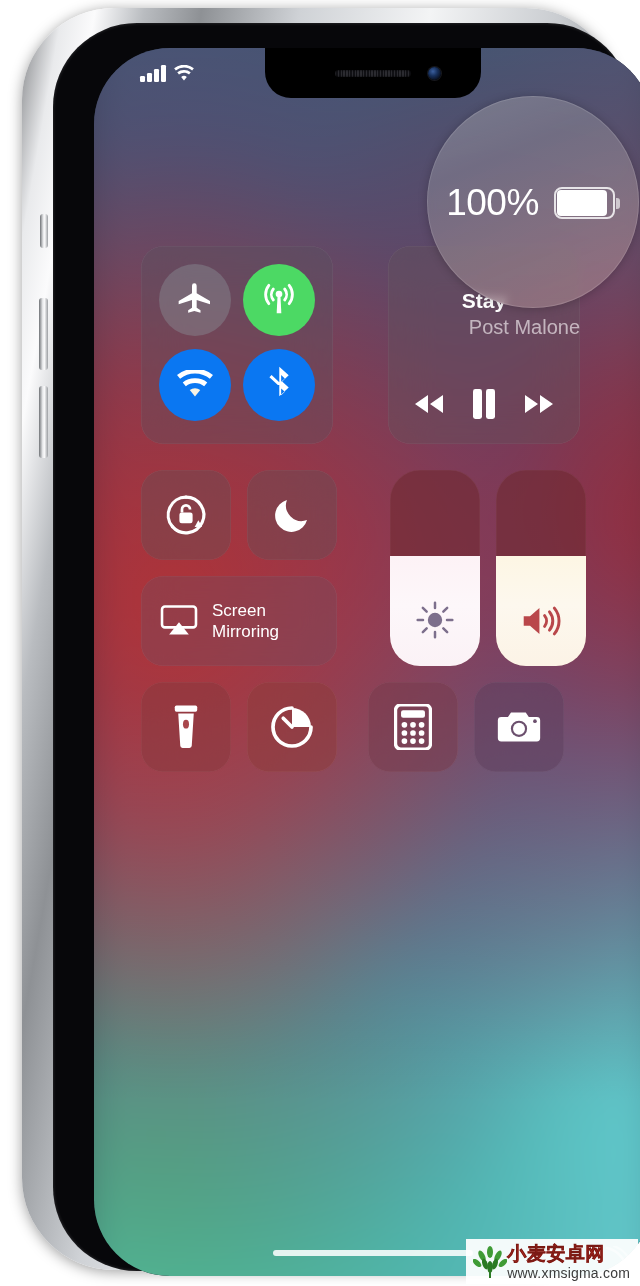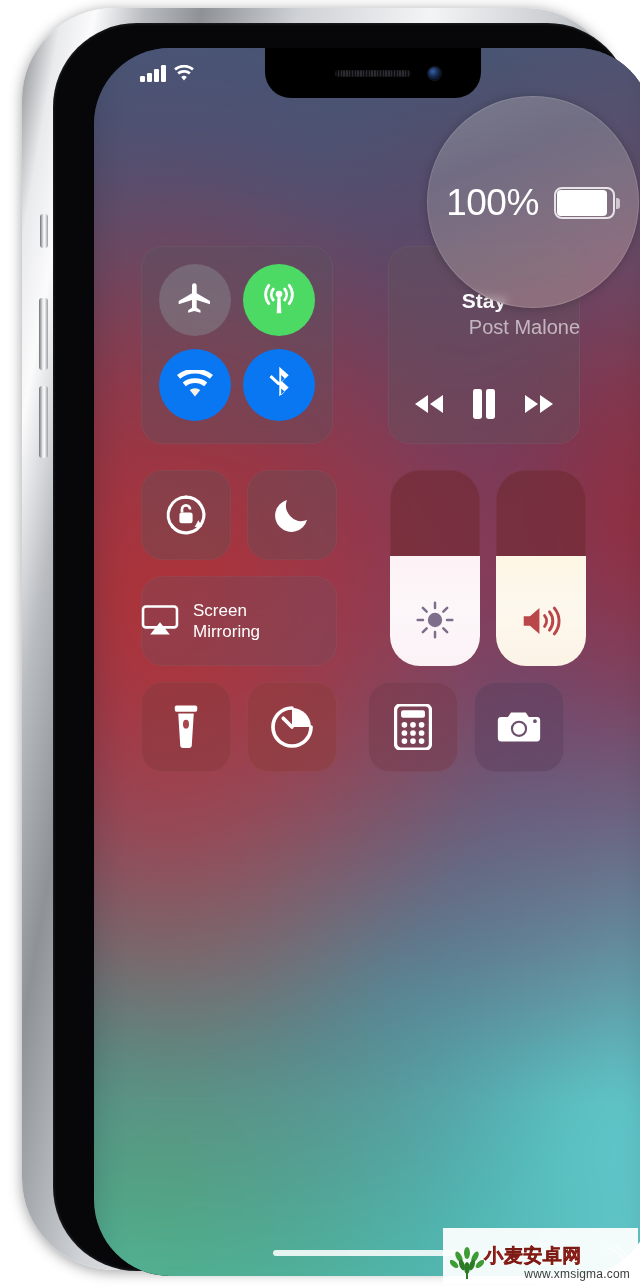--- a/index.html
+++ b/index.html
@@ -171,21 +171,21 @@
     box-shadow: inset 0 0 0 .6px rgba(255,255,255,.07);
   }
   #rotation-lock-tile { left: 47px;  top: 422px; }
   #dnd-tile           { left: 153px; top: 422px; }
 
   
   #screen-mirroring-tile {
     position: absolute; left: 47px; top: 528px; width: 196px; height: 90px;
     border-radius: 22px; background: rgba(118,74,92,.40);
     backdrop-filter: blur(18px);
-    display: flex; align-items: center; gap: 14px; 
+    display: flex; align-items: center; gap: 14px; padding-left: 19px;
     box-shadow: inset 0 0 0 .6px rgba(255,255,255,.07);
   }
   #screen-mirroring-label { color: #fff; font-size: 17px; line-height: 21px; }
 
   
   .slider {
     position: absolute; width: 90px; height: 196px; border-radius: 30px;
     overflow: hidden; background: rgba(110,42,48,.58);
     box-shadow: inset 0 0 0 .6px rgba(255,255,255,.06);
   }
@@ -209,27 +209,27 @@
     position: absolute; left: 50%; bottom: 20px; transform: translateX(-50%);
     width: 200px; height: 6px; border-radius: 3px; background: rgba(255,255,255,.86);
     z-index: 30;
   }
 
   
   #watermark {
     position: absolute; right: 2px; bottom: 2px;
     display: flex; align-items: center; gap: 0;
     background: rgba(255,255,255,.93);
-    padding: 18px 8px 4px 7px;
+    padding: 5px 8px 4px 7px;
     z-index: 60;
   }
   #wm-text { display: flex; flex-direction: column; line-height: 1; }
   #wm-title { color: #e8352c; font-size: 19px; font-weight: 700; letter-spacing: .5px;
     -webkit-text-stroke: .5px #7a1a14; }
-  #wm-url { color: #3c3c3c; font-size: 12px; margin-top: 3px; letter-spacing: .2px; margin-left: 40px; }
+  #wm-url { color: #3c3c3c; font-size: 14px; margin-top: 3px; letter-spacing: .2px; }
 </style>
 </head>
 <body>
 
 <div id="stage">
 
   <div id="phone-body">
     <div class="side-btn" id="mute-switch"></div>
     <div class="side-btn" id="volume-up"></div>
     <div class="side-btn" id="volume-down"></div>

